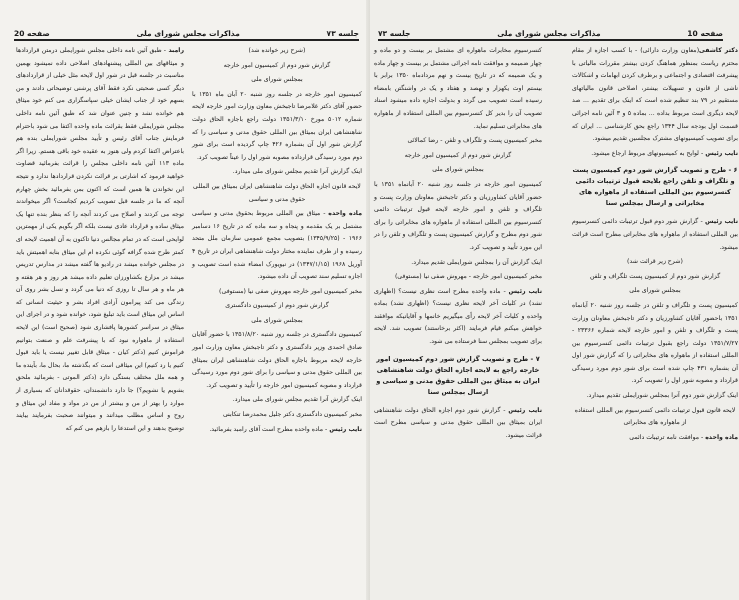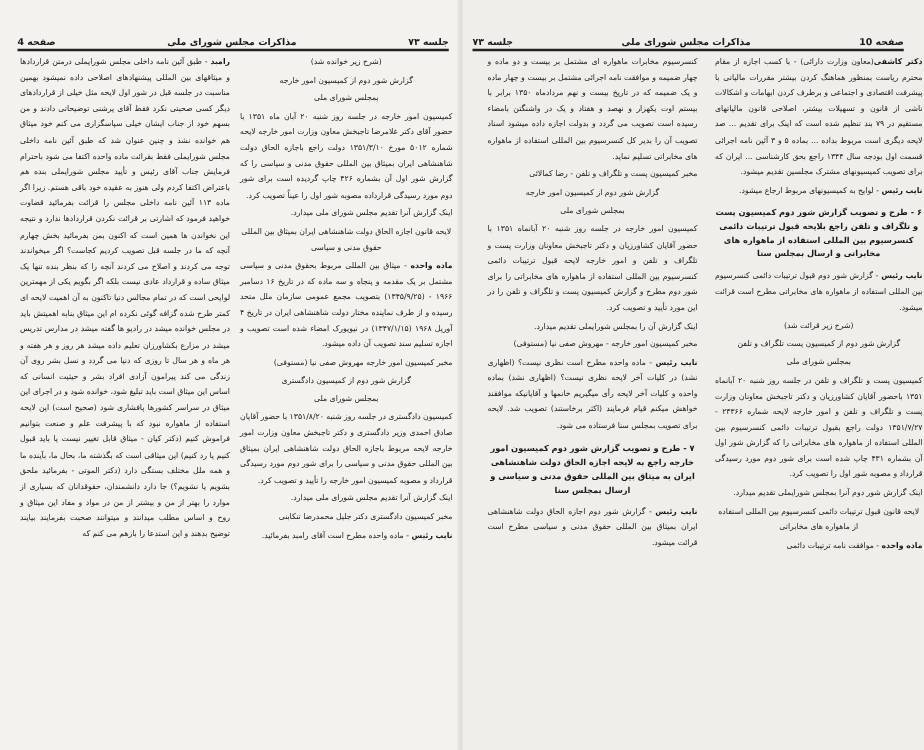--- a/index.html
+++ b/index.html
@@ -16,21 +16,21 @@
   .heading{font-weight:bold;text-align:center;line-height:11px;margin:6px 0 6px 0 !important;font-size:6.6px;}
   .speaker{font-weight:bold;}
 </style>
 </head>
 <body>
 
 <div class="page page-left">
   <div class="header" style="left:14px;width:345px;">
     <span>جلسه ۷۳</span>
     <span>مذاکرات مجلس شورای ملی</span>
-    <span>صفحه 4</span>
+    <span>صفحه 20</span>
   </div>
   <div class="header-rule" style="left:14px;width:345px;"></div>
 
   <div class="col" style="left:192px;width:170px;">
     <p class="center">(شرح زیر خوانده شد)</p>
     <p class="center">گزارش شور دوم از کمیسیون امور خارجه</p>
     <p class="center">بمجلس شورای ملی</p>
     <p>کمیسیون امور خارجه در جلسه روز شنبه ۲۰ آبان ماه ۱۳۵۱ با حضور آقای دکتر غلامرضا تاجبخش معاون وزارت امور خارجه لایحه شماره ۵۰۱۲ مورخ ۱۳۵۱/۳/۱۰ دولت راجع باجازه الحاق دولت شاهنشاهی ایران بمیثاق بین المللی حقوق مدنی و سیاسی را که گزارش شور اول آن بشماره ۴۲۶ چاپ گردیده است برای شور دوم مورد رسیدگی قرارداده مصوبه شور اول را عیناً تصویب کرد.</p>
     <p>اینک گزارش آنرا تقدیم مجلس شورای ملی میدارد.</p>
     <p class="center">لایحه قانون اجازه الحاق دولت شاهنشاهی ایران بمیثاق بین المللی حقوق مدنی و سیاسی</p>
@@ -66,21 +66,21 @@
     <p><span class="speaker">نایب رئیس</span><span> - گزارش شور دوم قبول ترتیبات دائمی کنسرسیوم بین المللی استفاده از ماهواره های مخابراتی مطرح است قرائت میشود.</span></p>
     <p class="center">(شرح زیر قرائت شد)</p>
     <p class="center">گزارش شور دوم از کمیسیون پست تلگراف و تلفن</p>
     <p class="center">بمجلس شورای ملی</p>
     <p>کمیسیون پست و تلگراف و تلفن در جلسه روز شنبه ۲۰ آبانماه ۱۳۵۱ باحضور آقایان کشاورزیان و دکتر تاجبخش معاونان وزارت پست و تلگراف و تلفن و امور خارجه لایحه شماره ۲۳۳۶۶ - ۱۳۵۱/۷/۲۷ دولت راجع بقبول ترتیبات دائمی کنسرسیوم بین المللی استفاده از ماهواره های مخابراتی را که گزارش شور اول آن بشماره ۴۳۱ چاپ شده است برای شور دوم مورد رسیدگی قرارداد و مصوبه شور اول را تصویب کرد.</p>
     <p>اینک گزارش شور دوم آنرا بمجلس شورایملی تقدیم میدارد.</p>
     <p class="center">لایحه قانون قبول ترتیبات دائمی کنسرسیوم بین المللی استفاده از ماهواره های مخابراتی</p>
     <p><span class="speaker">ماده واحده</span><span> - موافقت نامه ترتیبات دائمی</span></p>
   </div>
 
-  <div class="col" style="left:20px;width:168px;">
+  <div class="col" style="left:4px;width:168px;">
     <p>کنسرسیوم مخابرات ماهواره ای مشتمل بر بیست و دو ماده و چهار ضمیمه و موافقت نامه اجرائی مشتمل بر بیست و چهار ماده و یک ضمیمه که در تاریخ بیست و نهم مردادماه ۱۳۵۰ برابر با بیستم اوت یکهزار و نهصد و هفتاد و یک در واشنگتن بامضاء رسیده است تصویب می گردد و بدولت اجازه داده میشود اسناد تصویب آن را بدیر کل کنسرسیوم بین المللی استفاده از ماهواره های مخابراتی تسلیم نماید.</p>
     <p>مخبر کمیسیون پست و تلگراف و تلفن - رضا کمالائی</p>
     <p class="center">گزارش شور دوم از کمیسیون امور خارجه</p>
     <p class="center">بمجلس شورای ملی</p>
     <p>کمیسیون امور خارجه در جلسه روز شنبه ۲۰ آبانماه ۱۳۵۱ با حضور آقایان کشاورزیان و دکتر تاجبخش معاونان وزارت پست و تلگراف و تلفن و امور خارجه لایحه قبول ترتیبات دائمی کنسرسیوم بین المللی استفاده از ماهواره های مخابراتی را برای شور دوم مطرح و گزارش کمیسیون پست و تلگراف و تلفن را در این مورد تأیید و تصویب کرد.</p>
     <p>اینک گزارش آن را بمجلس شورایملی تقدیم میدارد.</p>
     <p>مخبر کمیسیون امور خارجه - مهروش صفی نیا (مستوفی)</p>
     <p><span class="speaker">نایب رئیس</span><span> - ماده واحده مطرح است نظری نیست؟ (اظهاری نشد) در کلیات آخر لایحه نظری نیست؟ (اظهاری نشد) بماده واحده و کلیات آخر لایحه رأی میگیریم خانمها و آقایانیکه موافقند خواهش میکنم قیام فرمایند (اکثر برخاستند) تصویب شد. لایحه برای تصویب بمجلس سنا فرستاده می شود.</span></p>
     <p class="heading">۷ - طرح و تصویب گزارش شور دوم کمیسیون امور خارجه راجع به لایحه اجازه الحاق دولت شاهنشاهی ایران به میثاق بین المللی حقوق مدنی و سیاسی و ارسال بمجلس سنا</p>
     <p><span class="speaker">نایب رئیس</span><span> - گزارش شور دوم اجازه الحاق دولت شاهنشاهی ایران بمیثاق بین المللی حقوق مدنی و سیاسی مطرح است قرائت میشود.</span></p>

